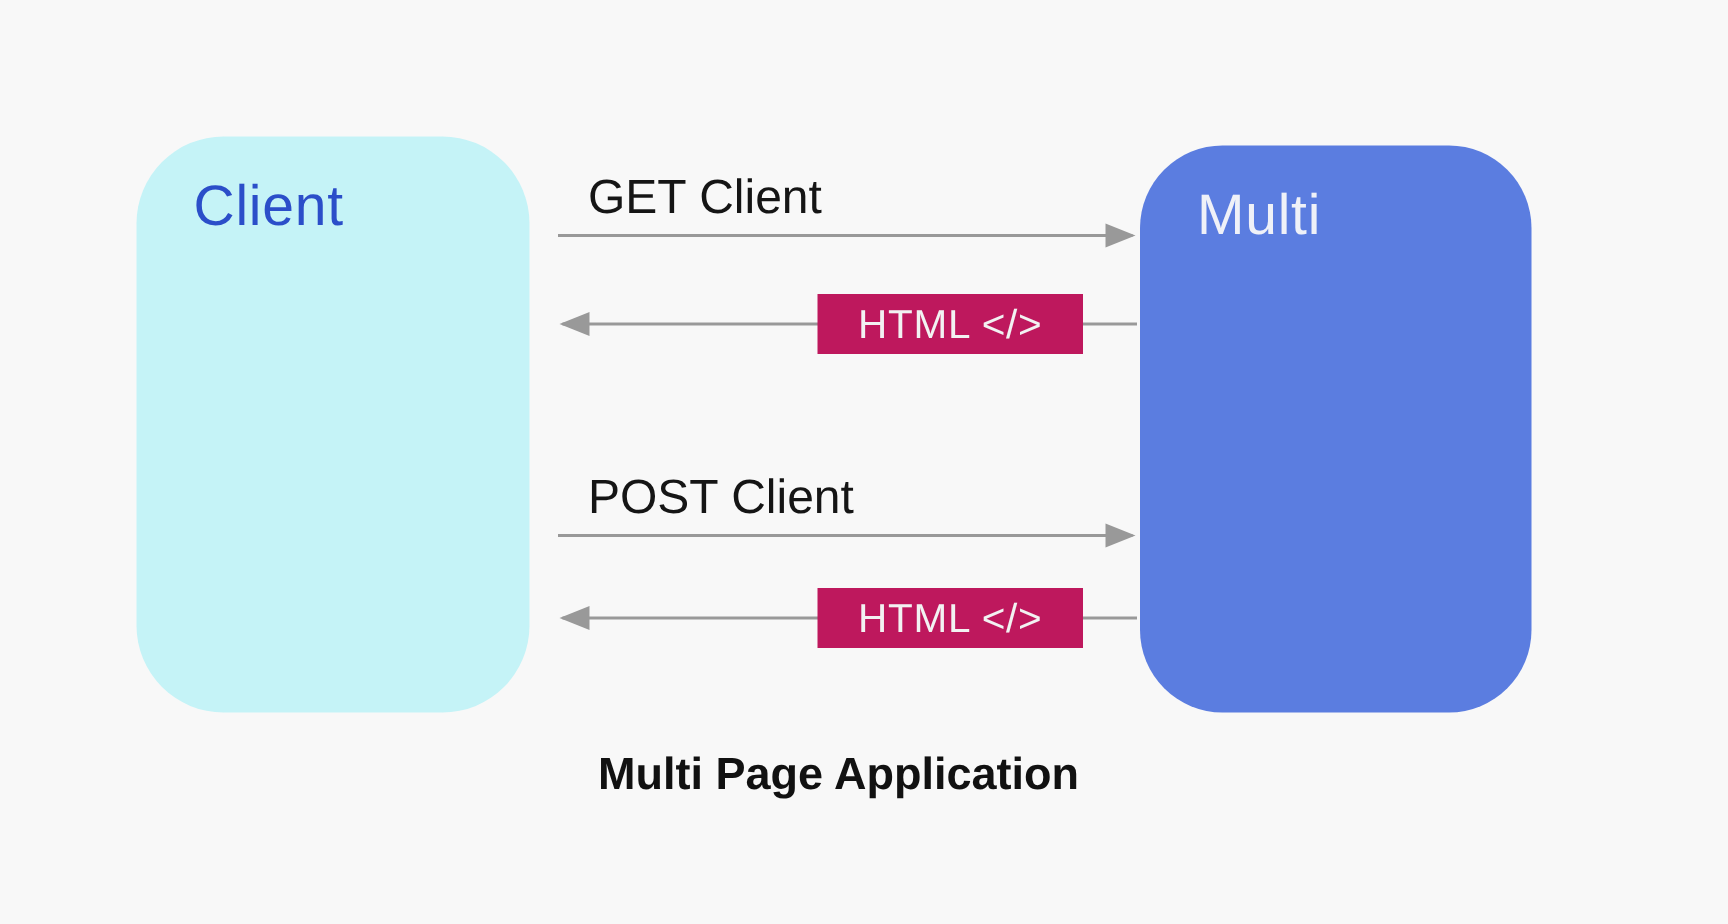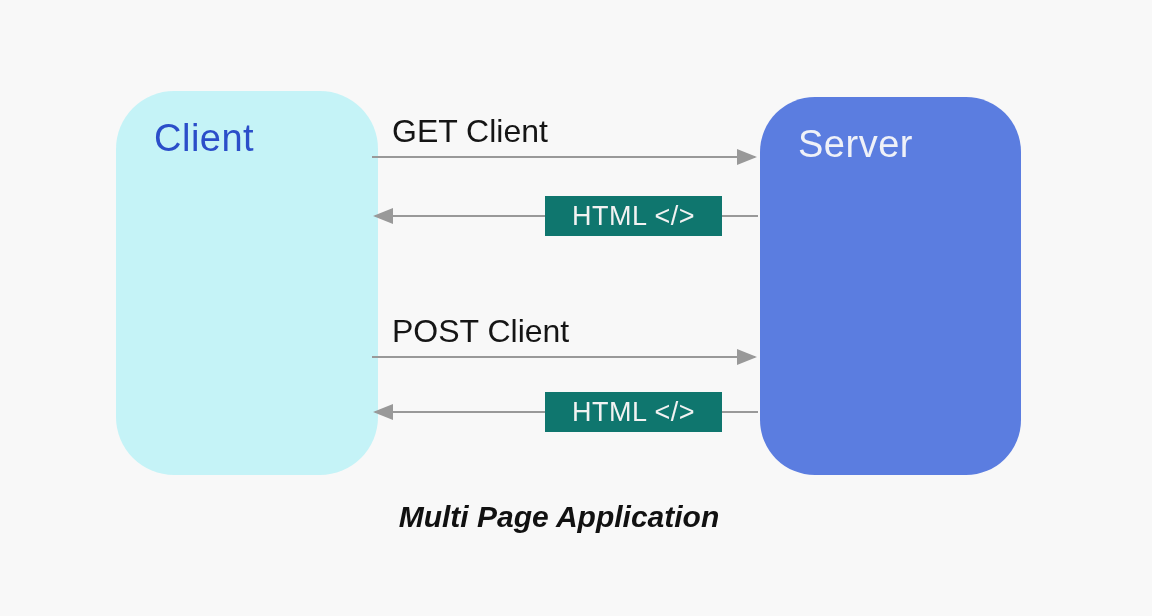--- a/index.html
+++ b/index.html
@@ -12,21 +12,21 @@
     width: 1152px;
     height: 616px;
     background: #F8F8F8;
     font-family: "Liberation Sans", sans-serif;
     overflow: hidden;
   }
 
   
   .box { position: absolute; box-sizing: border-box; }
   .client-box {
-    left: 116px; top: 91px;
+    left: 91px; top: 91px;
     width: 262px; height: 384px;
     background: #C5F3F7;
     border-radius: 58px;
   }
   .server-box {
     left: 760px; top: 97px;
     width: 261px; height: 378px;
     background: #5B7DE0;
     border-radius: 55px;
   }
@@ -70,54 +70,53 @@
     line-height: 1;
     color: #151515;
   }
   .label-get  { left: 392px; top: 115px; }
   .label-post { left: 392px; top: 315px; }
 
   
   .pill {
     position: absolute;
     width: 177px; height: 40px;
-    background: #0f766e;
+    background: #be185d;
     color: #F2F2F2;
     font-size: 27px;
     display: flex;
     align-items: center;
     justify-content: center;
     letter-spacing: 0.5px;
   }
   .pill-1 { left: 545px; top: 196px; }
   .pill-2 { left: 545px; top: 392px; }
 
   
   .caption {
     position: absolute;
     left: 383px; top: 500px;
     width: 352px;
     text-align: center;
     font-size: 30px;
     font-weight: bold;
-    font-style: italic;
     color: #111111;
   }
 </style>
 </head>
 <body>
 
 <div id="canvas">
 
   <div class="box client-box">
     <span class="box-label">Client</span>
   </div>
 
   <div class="box server-box">
-    <span class="box-label">Server</span>
+    <span class="box-label">Multi</span>
   </div>
 
   <div class="flow-label label-get">GET Client</div>
   <div class="arrow arrow-get">
     <div class="shaft"></div>
     <div class="head head-right"></div>
   </div>
 
   <div class="arrow arrow-html1">
     <div class="head head-left"></div>

